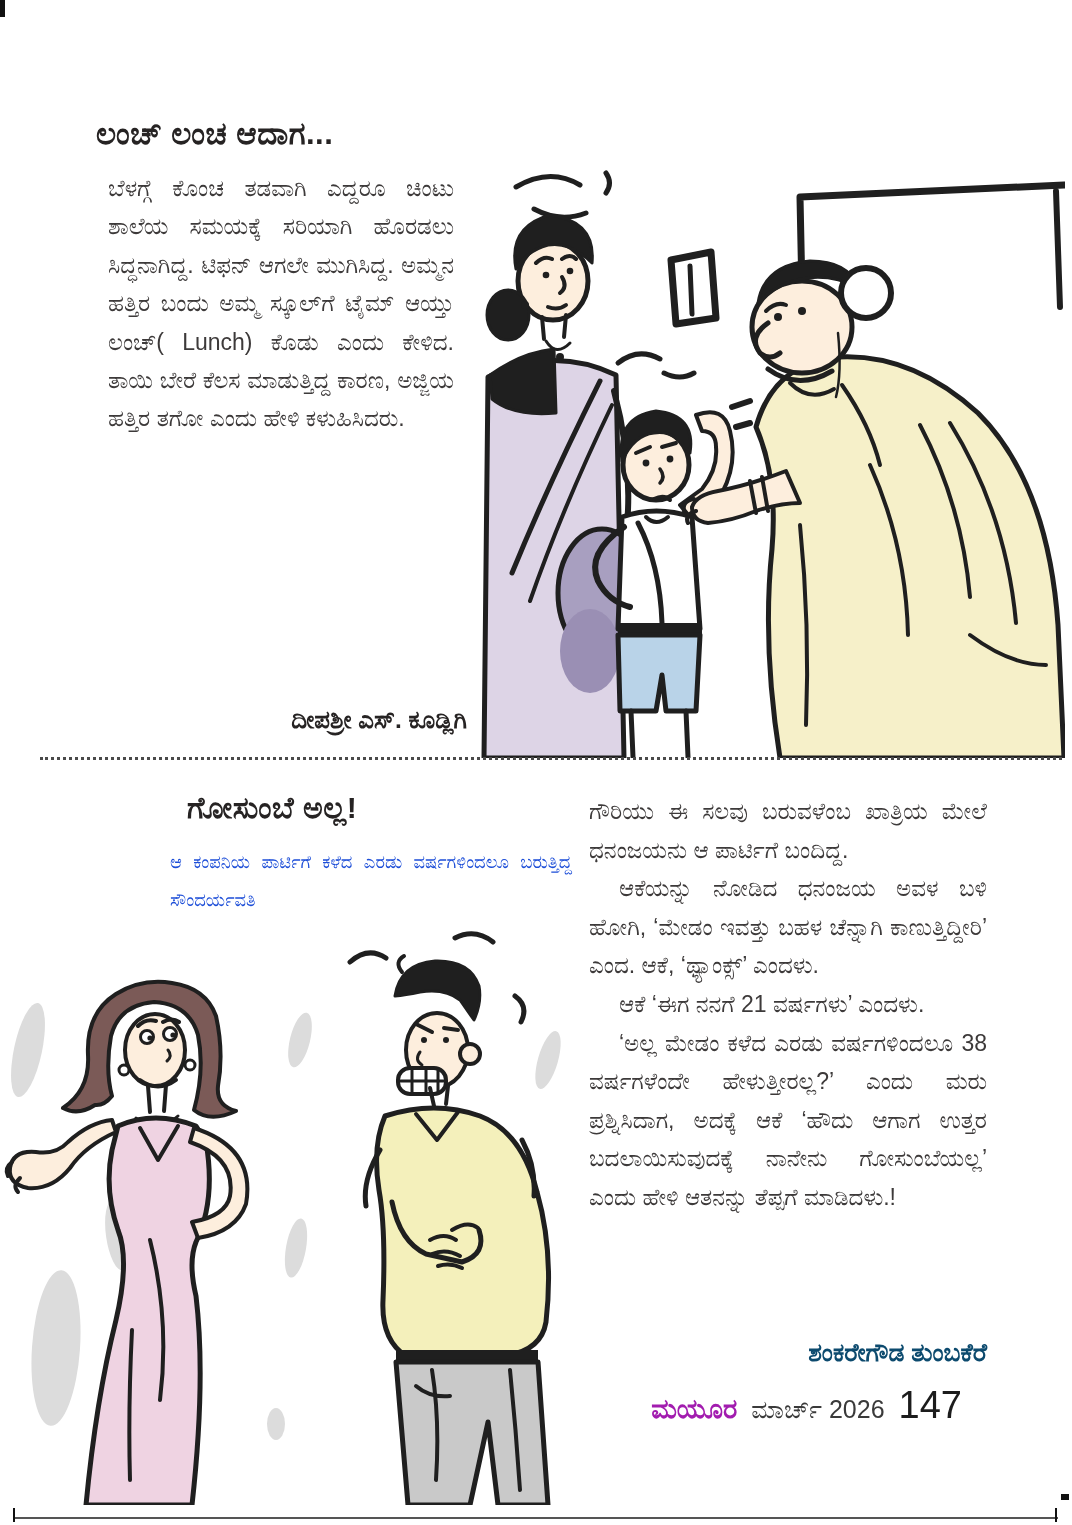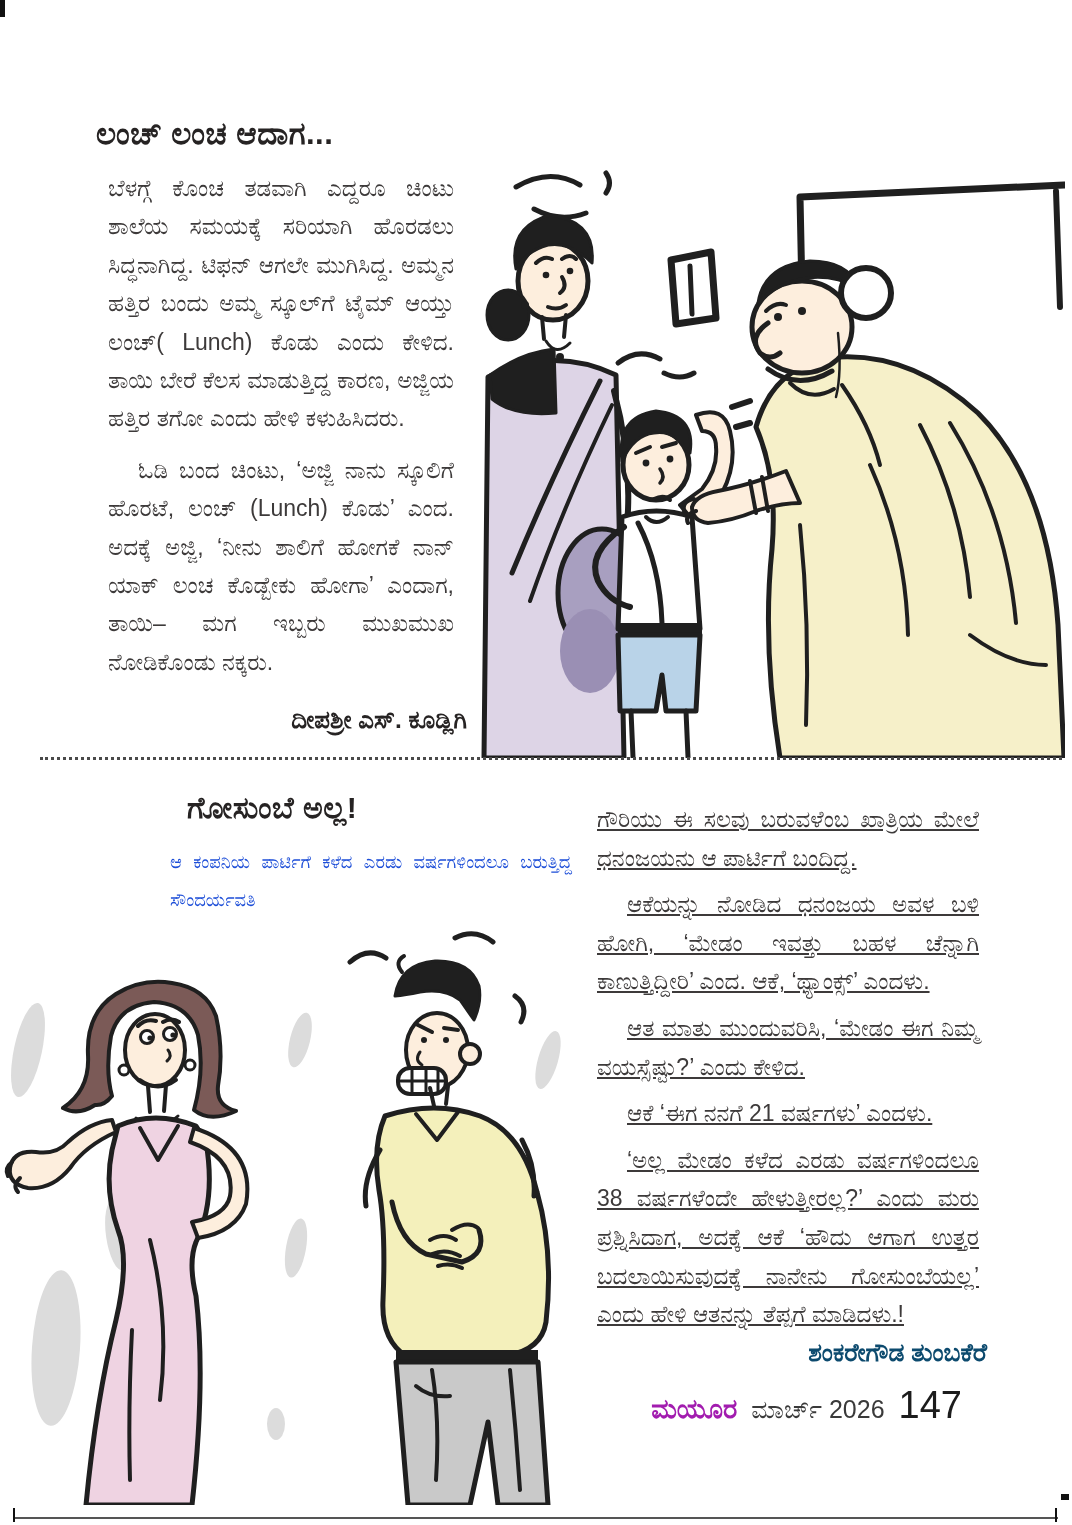--- a/index.html
+++ b/index.html
@@ -47,21 +47,21 @@
     font-size:30px;font-weight:bold;color:#262323;letter-spacing:.5px;
   }
   .s2-intro{
     position:absolute;left:170px;top:843px;width:402px;
     font-size:18px;line-height:38px;text-align:justify;color:#1d4ed8;
   }
   .s2-col{
     position:absolute;left:589px;top:792px;width:398px;
     font-size:23px;line-height:38.6px;text-align:justify;color:#3d3a3a;
   }
-  .s2-col p{margin:8px;text-decoration:underline;}
+  .s2-col p{margin:0;}
   .s2-col p.indent{text-indent:30px;}
   .s2-author{
     position:absolute;left:589px;top:1338px;width:398px;
     text-align:right;font-weight:bold;font-size:25px;color:#0c4a6e;
   }
 
   
   .footer{
     position:absolute;right:110px;top:1384px;
     display:flex;align-items:baseline;gap:14px;
@@ -82,21 +82,20 @@
   <div class="mark-tl"></div>
   <div class="mark-br"></div>
   <div class="bottom-rule"></div>
   <div class="tick-l"></div>
   <div class="tick-r"></div>
 
   <div class="s1-title">ಲಂಚ್ ಲಂಚ ಆದಾಗ...</div>
 
   <div class="s1-body">
     <p>ಬೆಳಗ್ಗೆ ಕೊಂಚ ತಡವಾಗಿ ಎದ್ದರೂ ಚಿಂಟು ಶಾಲೆಯ ಸಮಯಕ್ಕೆ ಸರಿಯಾಗಿ ಹೊರಡಲು ಸಿದ್ಧನಾಗಿದ್ದ. ಟಿಫನ್ ಆಗಲೇ ಮುಗಿಸಿದ್ದ. ಅಮ್ಮನ ಹತ್ತಿರ ಬಂದು ಅಮ್ಮ ಸ್ಕೂಲ್‌ಗೆ ಟೈಮ್ ಆಯ್ತು ಲಂಚ್( Lunch) ಕೊಡು ಎಂದು ಕೇಳಿದ. ತಾಯಿ ಬೇರೆ ಕೆಲಸ ಮಾಡುತ್ತಿದ್ದ ಕಾರಣ, ಅಜ್ಜಿಯ ಹತ್ತಿರ ತಗೋ ಎಂದು ಹೇಳಿ ಕಳುಹಿಸಿದರು.</p>
-    <p class="indent">ಓಡಿ ಬಂದ ಚಿಂಟು, ‘ಅಜ್ಜಿ ನಾನು ಸ್ಕೂಲಿಗೆ ಹೊರಟೆ, ಲಂಚ್ (Lunch) ಕೊಡು’ ಎಂದ. ಅದಕ್ಕೆ ಅಜ್ಜಿ, ‘ನೀನು ಶಾಲಿಗೆ ಹೋಗಕೆ ನಾನ್ ಯಾಕ್ ಲಂಚ ಕೊಡ್ಬೇಕು ಹೋಗಾ’ ಎಂದಾಗ, ತಾಯಿ– ಮಗ ಇಬ್ಬರು ಮುಖಮುಖ ನೋಡಿಕೊಂಡು ನಕ್ಕರು.</p>
   </div>
 
   <div class="s1-author">ದೀಪಶ್ರೀ ಎಸ್. ಕೂಡ್ಲಿಗಿ</div>
 
   <svg class="cartoon1" viewBox="0 0 615 593" aria-hidden="true">
     <g fill="none" stroke="#1f1f1f" stroke-linecap="round" stroke-linejoin="round">
 
       <path d="M352 128 L350 32 L614 20" stroke-width="7"></path>
       <path d="M342 398 L346 590" stroke-width="7"></path>
       <path d="M606 26 L610 142" stroke-width="6"></path>
@@ -180,21 +179,20 @@
   </svg>
 
   <div class="divider"></div>
 
   <div class="s2-title">ಗೋಸುಂಬೆ ಅಲ್ಲ!</div>
   <div class="s2-intro">ಆ ಕಂಪನಿಯ ಪಾರ್ಟಿಗೆ ಕಳೆದ ಎರಡು ವರ್ಷಗಳಿಂದಲೂ ಬರುತ್ತಿದ್ದ ಸೌಂದರ್ಯವತಿ</div>
 
   <div class="s2-col">
     <p>ಗೌರಿಯು ಈ ಸಲವು ಬರುವಳೆಂಬ ಖಾತ್ರಿಯ ಮೇಲೆ ಧನಂಜಯನು ಆ ಪಾರ್ಟಿಗೆ ಬಂದಿದ್ದ.</p>
     <p class="indent">ಆಕೆಯನ್ನು ನೋಡಿದ ಧನಂಜಯ ಅವಳ ಬಳಿ ಹೋಗಿ, ‘ಮೇಡಂ ಇವತ್ತು ಬಹಳ ಚೆನ್ನಾಗಿ ಕಾಣುತ್ತಿದ್ದೀರಿ’ ಎಂದ. ಆಕೆ, ‘ಥ್ಯಾಂಕ್ಸ್’ ಎಂದಳು.</p>
-    <p class="indent">ಆತ ಮಾತು ಮುಂದುವರಿಸಿ, ‘ಮೇಡಂ ಈಗ ನಿಮ್ಮ ವಯಸ್ಸೆಷ್ಟು?’ ಎಂದು ಕೇಳಿದ.</p>
     <p class="indent">ಆಕೆ ‘ಈಗ ನನಗೆ 21 ವರ್ಷಗಳು’ ಎಂದಳು.</p>
     <p class="indent">‘ಅಲ್ಲ ಮೇಡಂ ಕಳೆದ ಎರಡು ವರ್ಷಗಳಿಂದಲೂ 38 ವರ್ಷಗಳೆಂದೇ ಹೇಳುತ್ತೀರಲ್ಲ?’ ಎಂದು ಮರು ಪ್ರಶ್ನಿಸಿದಾಗ, ಅದಕ್ಕೆ ಆಕೆ ‘ಹೌದು ಆಗಾಗ ಉತ್ತರ ಬದಲಾಯಿಸುವುದಕ್ಕೆ ನಾನೇನು ಗೋಸುಂಬೆಯಲ್ಲ’ ಎಂದು ಹೇಳಿ ಆತನನ್ನು ತೆಪ್ಪಗೆ ಮಾಡಿದಳು.!</p>
   </div>
 
   <div class="s2-author">ಶಂಕರೇಗೌಡ ತುಂಬಕೆರೆ</div>
 
   <svg class="cartoon2" viewBox="0 0 590 605" aria-hidden="true">
 
     <g fill="#dcdcdc" stroke="none">
       <ellipse cx="28" cy="150" rx="14" ry="48" transform="rotate(12 28 150)"></ellipse>

